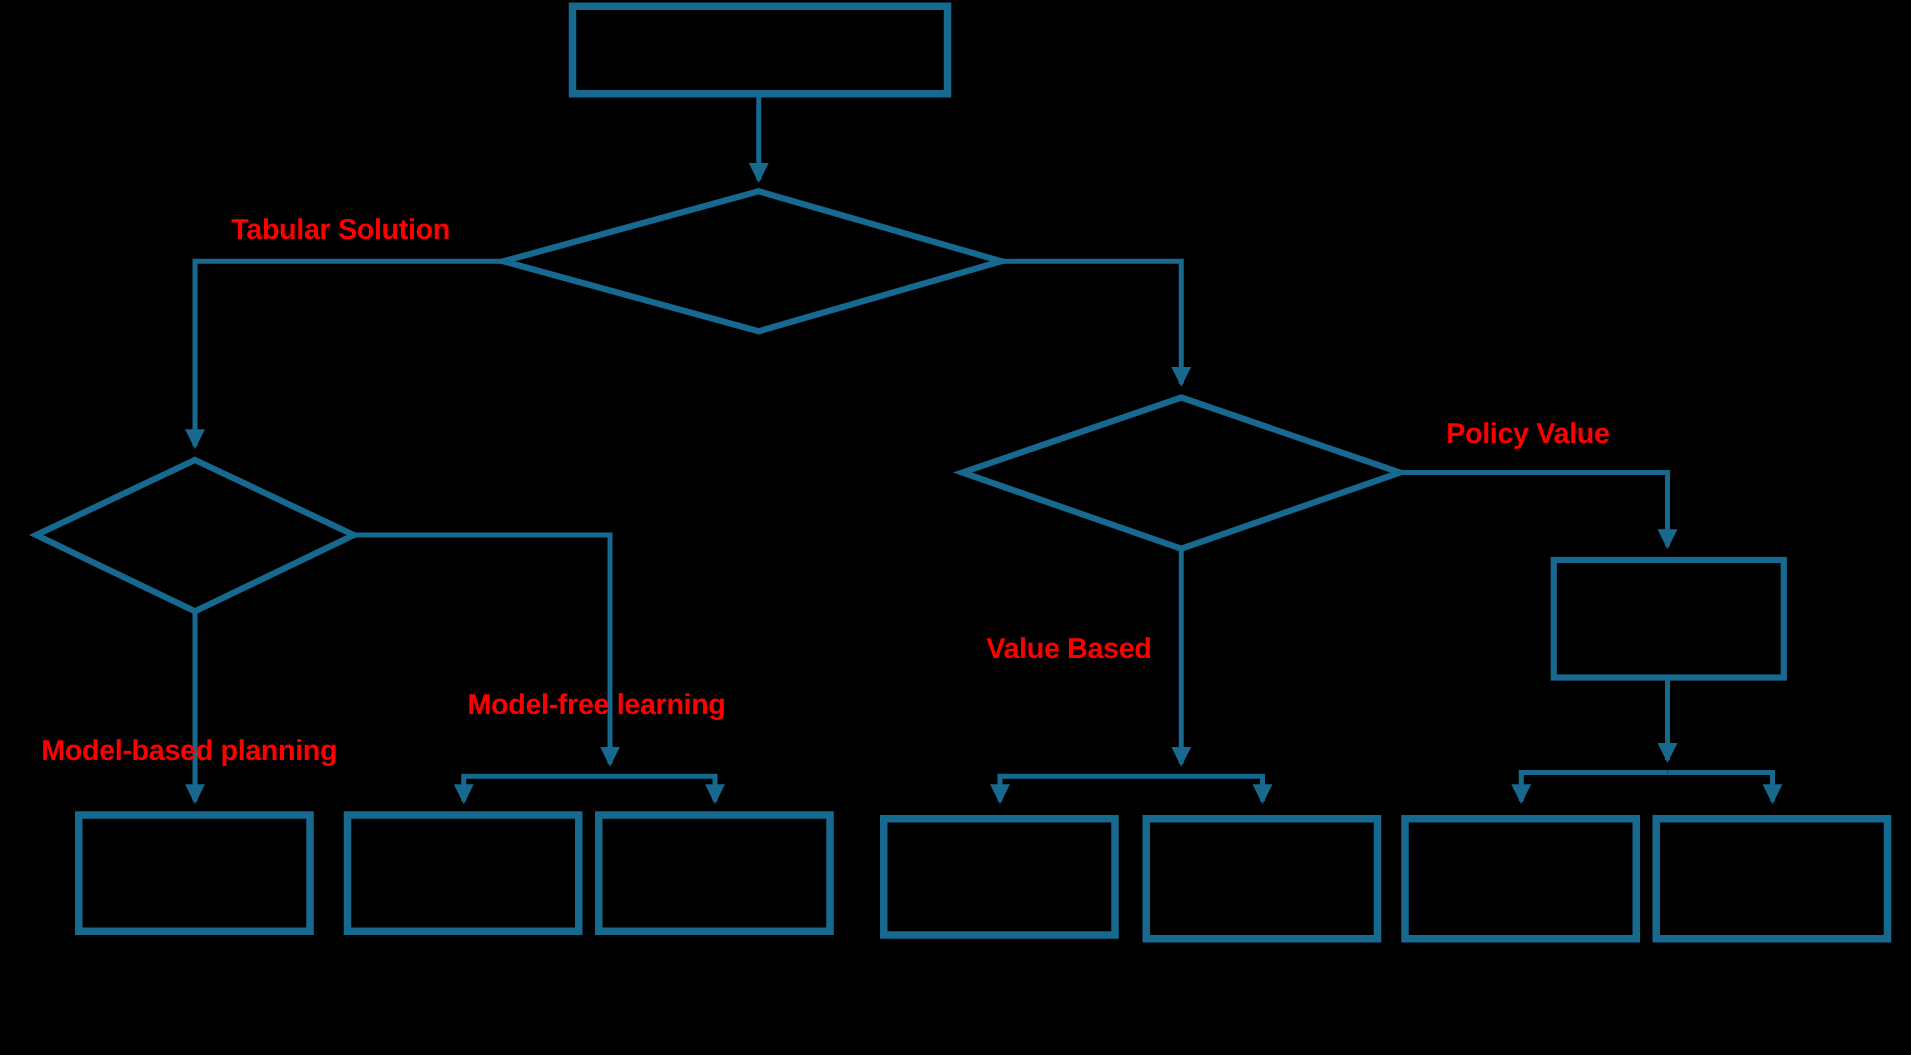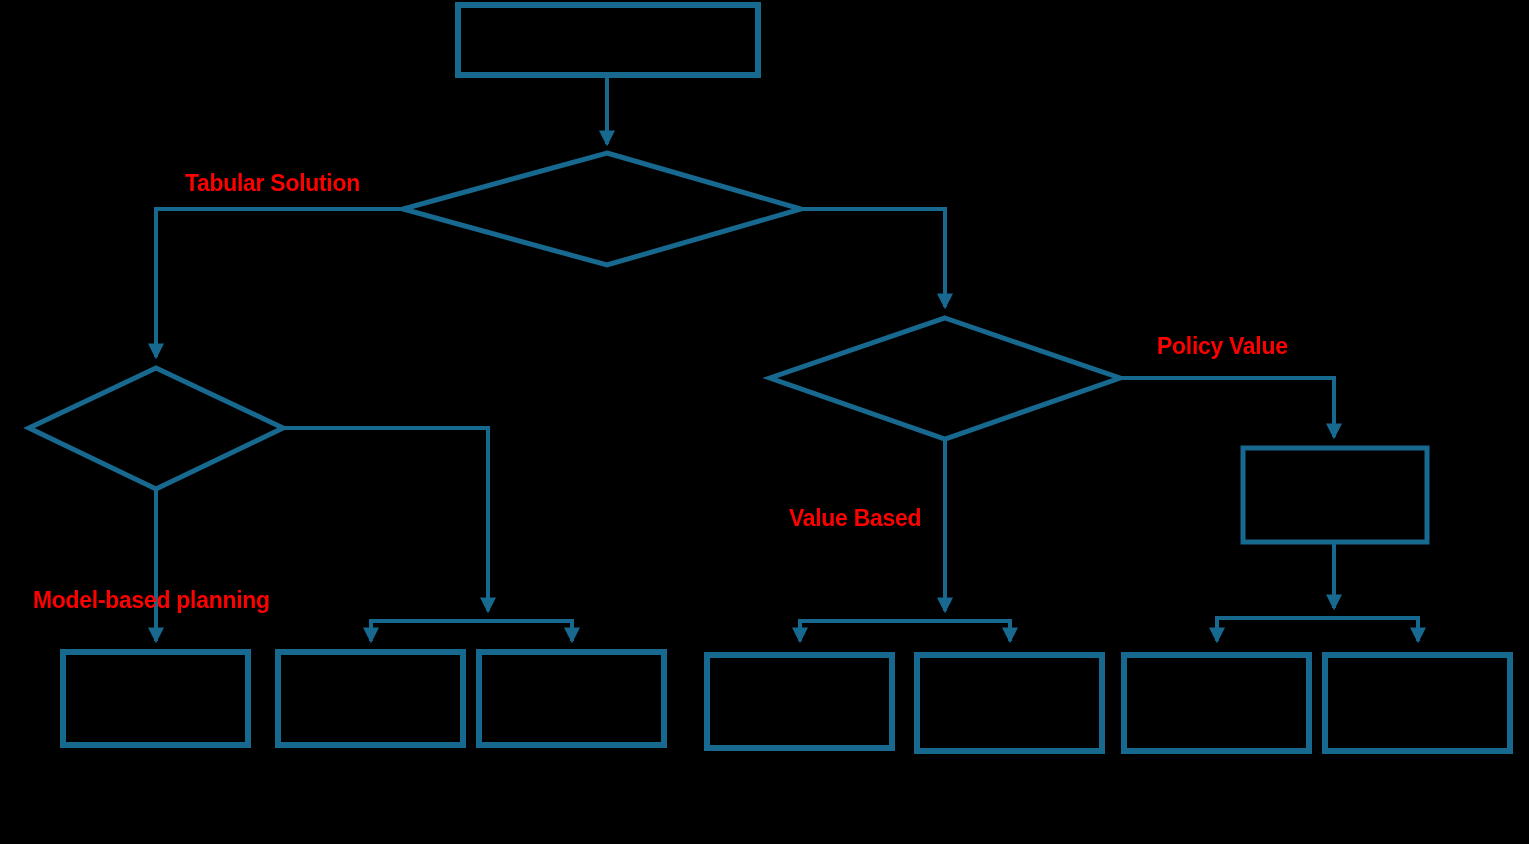--- a/index.html
+++ b/index.html
@@ -62,16 +62,17 @@
     <rect class="shp shp6" x="278" y="652" width="185" height="93"></rect>
     <rect class="shp shp6" x="479" y="652" width="185" height="93"></rect>
     <rect class="shp shp6" x="707" y="655" width="185" height="93"></rect>
     <rect class="shp shp6" x="917" y="655" width="185" height="96"></rect>
     <rect class="shp shp6" x="1124" y="655" width="185" height="96"></rect>
     <rect class="shp shp6" x="1325" y="655" width="185" height="96"></rect>
   </svg>
 
   <div class="lbl" style="left:185px;top:170px;">Tabular Solution</div>
   <div class="lbl" style="left:33px;top:550px;margin-top:37px;">Model-based planning</div>
+  <div class="lbl" style="left:374px;top:550px;">Model-free learning</div>
   <div class="lbl" style="left:789px;top:505px;text-align:right;">Value Based</div>
   <div class="lbl" style="left:1157px;top:333px;">Policy Value</div>
 
 </div>
 
 </body></html>

